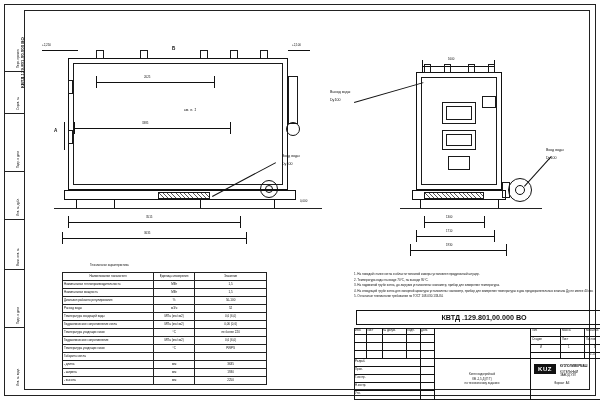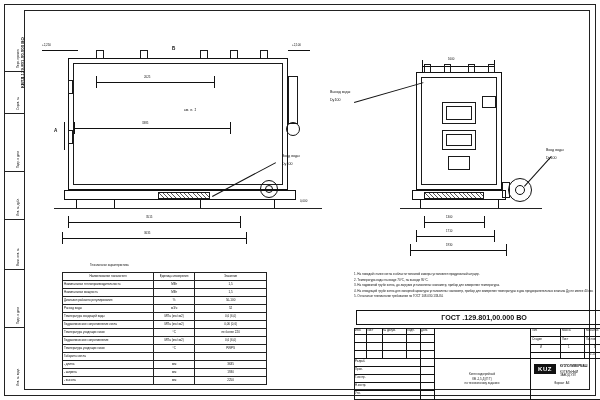--- a/index.html
+++ b/index.html
@@ -280,21 +280,21 @@
 
     <div class="notes" id="notes-list">
         <div style="margin-bottom: 1.5px;">1. На поводой станке котла в области топочной камеры установлен продувочный штуцер.</div>
         <div style="margin-bottom: 1.5px;">2. Температура воды на входе 70°С, на выходе 95°С.</div>
         <div style="margin-bottom: 1.5px;">3. На подвижной трубе котла, до загрузки установлены: манометр, прибор для измерения температуры.</div>
         <div style="margin-bottom: 1.5px;">4. На отводящей трубе котла для запорной арматуры установлены: манометр, прибор для измерения температуры и два предохранительных клапана Ду не менее 40 мм.</div>
         <div style="margin-bottom: 1.5px;">5. Остальные технические требования по ГОСТ 108.030.133-84.</div>
       </div>
 
     <div class="desig">
-      <span class="lg bold">ГОСТ .129.801,00.000  ВО</span>
+      <span class="lg bold">КВТД .129.801,00.000  ВО</span>
     </div>
 
     <div class="tb">
       <div class="bx" style="left:0;top:0;width:260px;height:72px;"></div>
 
       <div class="dimv" style="left:12px;top:0;height:30px;"></div>
       <div class="dimv" style="left:28px;top:0;height:30px;"></div>
       <div class="dimv" style="left:52px;top:0;height:30px;"></div>
       <div class="dimv" style="left:66px;top:0;height:72px;"></div>
       <div class="dimv" style="left:80px;top:0;height:72px;"></div>

